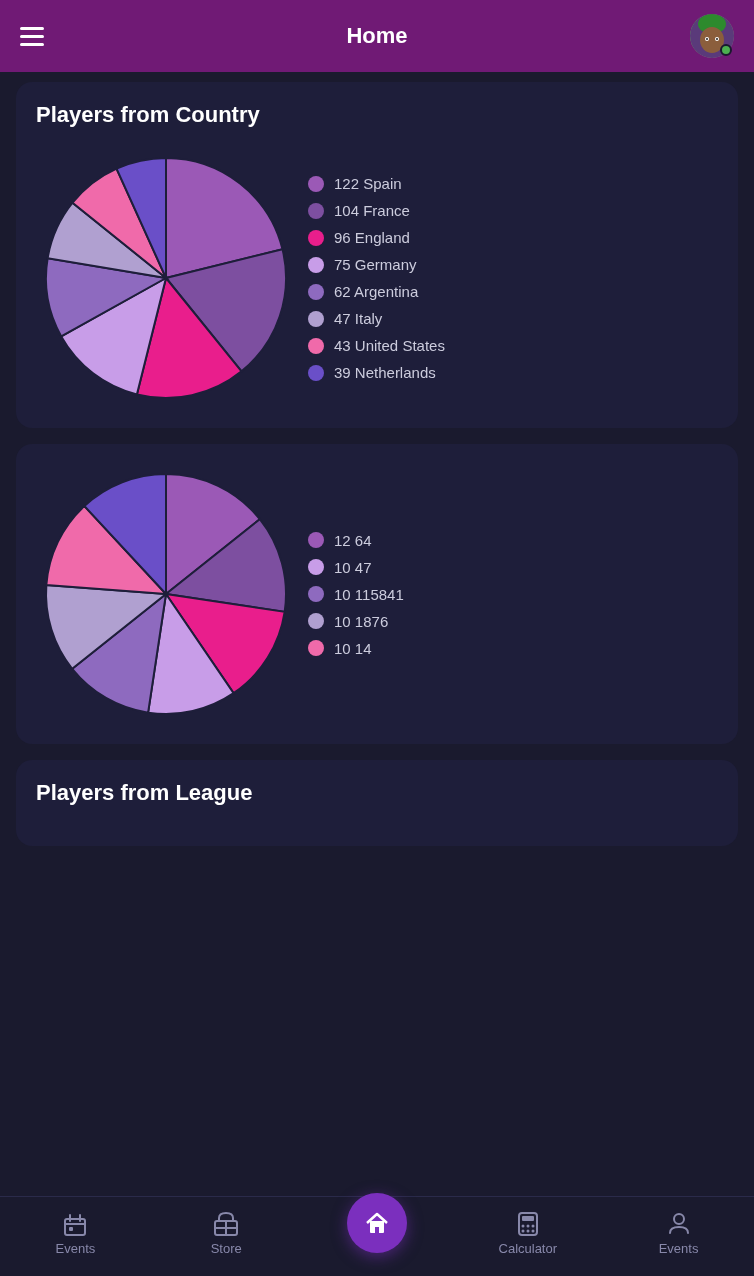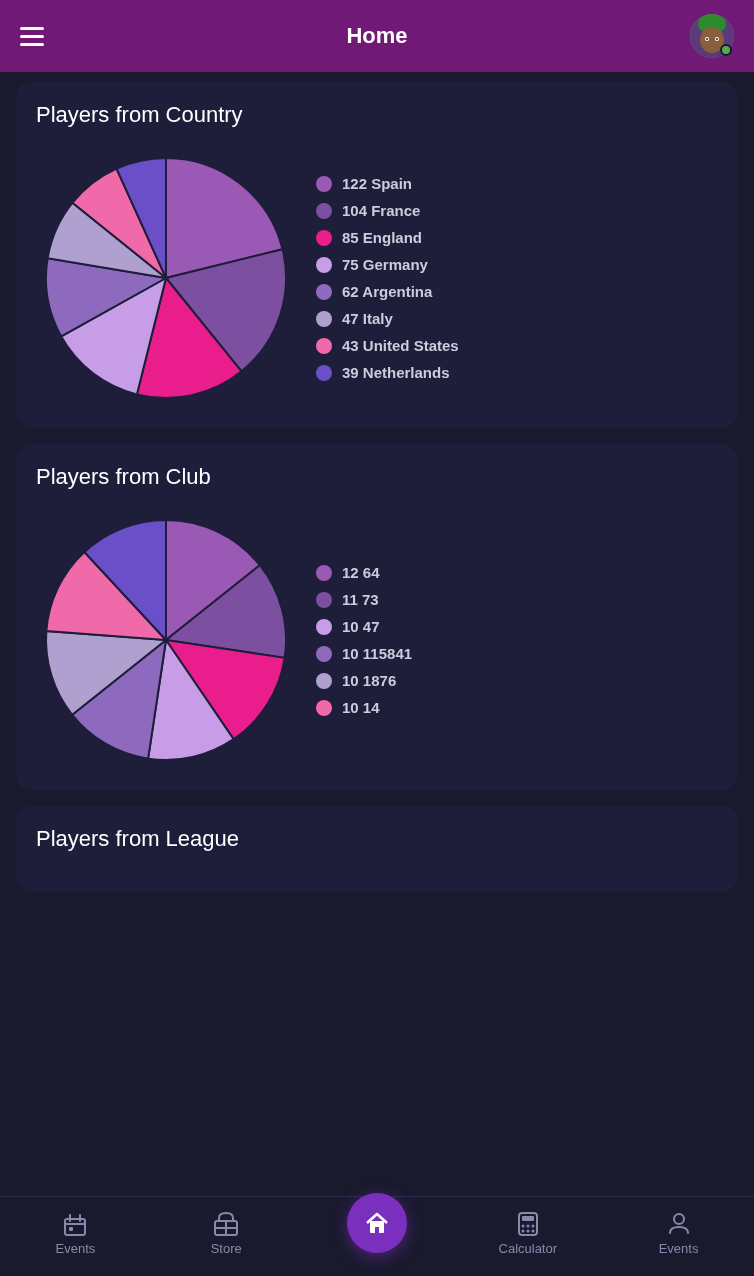--- a/index.html
+++ b/index.html
@@ -78,31 +78,30 @@
 
     
     .card {
       background-color: #1e1e3a;
       border-radius: 16px;
       padding: 20px;
       margin-bottom: 16px;
     }
     .card-title {
       font-size: 22px;
-      font-weight: 400;
+      font-weight: 700;
       color: #ffffff;
       margin-bottom: 20px;
     }
 
     
     .chart-area {
       display: flex;
       align-items: center;
-      gap: 20px;
-      font-weight: bold;
+      gap: 12px;
     }
     .pie-container {
       flex: 0 0 260px;
       width: 260px;
       height: 260px;
     }
     .legend {
       flex: 1;
       display: flex;
       flex-direction: column;
@@ -210,21 +209,21 @@
           <div class="legend-item">
             <div class="legend-dot" style="background-color: rgb(155, 89, 182);"></div>
             <span>122 Spain</span>
           </div>
           <div class="legend-item">
             <div class="legend-dot" style="background-color: rgb(125, 79, 160);"></div>
             <span>104 France</span>
           </div>
           <div class="legend-item">
             <div class="legend-dot" style="background-color: rgb(233, 30, 140);"></div>
-            <span>85 England</span>
+            <span>96 England</span>
           </div>
           <div class="legend-item">
             <div class="legend-dot" style="background-color: rgb(200, 157, 232);"></div>
             <span>75 Germany</span>
           </div>
           <div class="legend-item">
             <div class="legend-dot" style="background-color: rgb(142, 106, 191);"></div>
             <span>62 Argentina</span>
           </div>
           <div class="legend-item">
@@ -237,44 +236,39 @@
           </div>
           <div class="legend-item">
             <div class="legend-dot" style="background-color: rgb(106, 79, 200);"></div>
             <span>39 Netherlands</span>
           </div>
         </div>
     </div>
   </div>
 
   <div class="card">
-    <div class="card-title">Players from Club</div>
     <div class="chart-area">
       <div class="pie-container">
         <svg id="pie-club" width="260" height="260" viewBox="0 0 260 260">
             <path d="M130,130 L130,10 A120,120 0 0,1 223.81977789616357,55.18122377695198 Z" fill="#9b59b6" stroke="#1e1e3a" stroke-width="2"></path>
             <path d="M130,130 L223.81977789616357,55.18122377695198 A120,120 0 0,1 248.65969914701543,147.88507194114095 Z" fill="#7d4fa0" stroke="#1e1e3a" stroke-width="2"></path>
             <path d="M130,130 L248.65969914701543,147.88507194114095 A120,120 0 0,1 197.59840696763462,229.14865291791938 Z" fill="#e91e8c" stroke="#1e1e3a" stroke-width="2"></path>
             <path d="M130,130 L197.59840696763462,229.14865291791938 A120,120 0 0,1 112.11492805885905,248.65969914701543 Z" fill="#c89de8" stroke="#1e1e3a" stroke-width="2"></path>
             <path d="M130,130 L112.11492805885905,248.65969914701543 A120,120 0 0,1 36.18022210383643,204.81877622304802 Z" fill="#8e6abf" stroke="#1e1e3a" stroke-width="2"></path>
             <path d="M130,130 L36.18022210383643,204.81877622304802 A120,120 0 0,1 10.335544338258387,121.03238876962912 Z" fill="#b0a0d0" stroke="#1e1e3a" stroke-width="2"></path>
             <path d="M130,130 L10.335544338258387,121.03238876962912 A120,120 0 0,1 48.379271467489644,42.03377538042088 Z" fill="#f06aaa" stroke="#1e1e3a" stroke-width="2"></path>
             <path d="M130,130 L48.379271467489644,42.03377538042088 A120,120 0 0,1 129.99999999999997,10 Z" fill="#6a4fc8" stroke="#1e1e3a" stroke-width="2"></path>
           </svg>
       </div>
       <div class="legend" id="legend-club">
           <div class="legend-item">
             <div class="legend-dot" style="background-color: rgb(155, 89, 182);"></div>
             <span>12 64</span>
           </div>
           <div class="legend-item">
-            <div class="legend-dot" style="background-color: rgb(125, 79, 160);"></div>
-            <span>11 73</span>
-          </div>
-          <div class="legend-item">
             <div class="legend-dot" style="background-color: rgb(200, 157, 232);"></div>
             <span>10 47</span>
           </div>
           <div class="legend-item">
             <div class="legend-dot" style="background-color: rgb(142, 106, 191);"></div>
             <span>10 115841</span>
           </div>
           <div class="legend-item">
             <div class="legend-dot" style="background-color: rgb(176, 160, 208);"></div>
             <span>10 1876</span>

